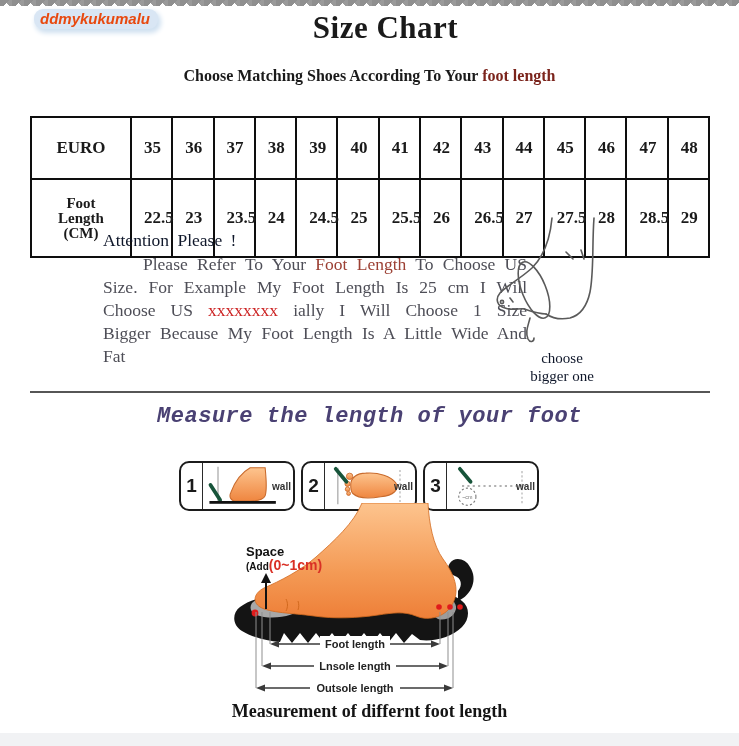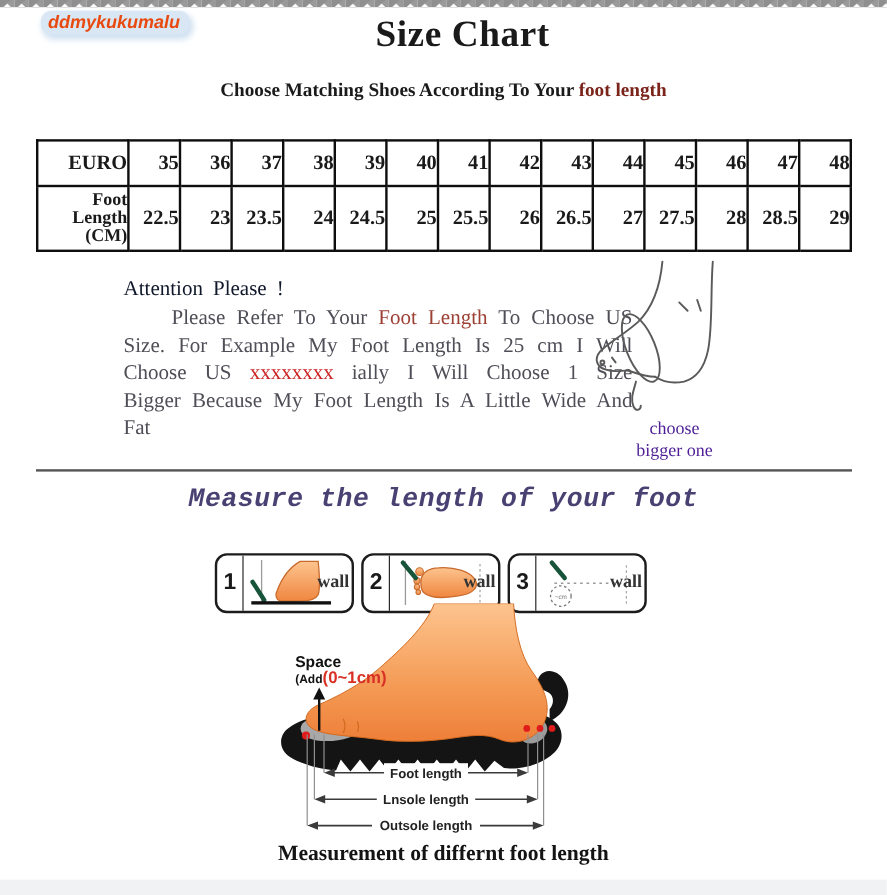--- a/index.html
+++ b/index.html
@@ -18,54 +18,54 @@
 
   .title{position:absolute;top:10px;left:0;width:100%;text-align:center;
     font-size:31px;font-weight:bold;letter-spacing:.5px;padding-left:16px;}
 
   .subtitle{position:absolute;top:67px;left:0;width:100%;text-align:center;
     font-size:16px;font-weight:bold;}
   .subtitle .hl{color:#7b241c;}
 
   table.size-table{position:absolute;top:116px;left:30px;width:680px;border-collapse:collapse;
     table-layout:fixed;}
-  table.size-table td{border:2.5px solid #0e0e0e;text-align:right;vertical-align:middle;
-    font-weight:bold;font-size:17px;padding:0;background:#fff;}
+  table.size-table td{border:2.5px solid #0e0e0e;text-align:center;vertical-align:middle;
+    font-weight:bold;font-size:17px;padding:12px;background:#fff;}
   td.row-head{width:74px;}
   tr.r1 td{height:36px;}
   tr.r2 td{height:52px;}
   .multi span{display:block;font-size:15px;line-height:15px;}
 
   .attention{position:absolute;left:103px;top:229px;width:424px;font-size:17.5px;
     line-height:23px;color:#4e4e57;text-align:justify;word-spacing:4px;}
   .attn-heading{color:#0f172a;display:block;text-align:left;}
   .attn-body{display:block;text-indent:40px;margin-top:1px;}
   .rdark{color:#9c4034;}
   .redx{color:#cc2222;}
 
   .foot-sketch{position:absolute;left:486px;top:214px;}
   .choose-caption{position:absolute;left:512px;top:349px;width:100px;text-align:center;
-    font-size:15px;line-height:18px;color:#4c1d95;}
+    font-size:15px;line-height:18px;color:#0f172a;}
   .choose-caption span{display:block;}
 
   .divider{position:absolute;top:391px;left:30px;width:680px;height:2px;background:#565656;}
 
   .measure-heading{position:absolute;top:404px;left:0;width:100%;text-align:center;
     font-family:Liberation Mono, monospace;font-weight:bold;font-style:italic;
     font-size:22px;color:#4a4173;letter-spacing:.5px;}
 
   .steps{position:absolute;left:179px;top:461px;display:flex;gap:6px;}
   .step{width:112px;height:46px;border:2.5px solid #1c1c1c;border-radius:10px;
     background:#fff;display:flex;align-items:stretch;position:relative;}
   .step-num{width:21px;display:flex;align-items:center;justify-content:center;
     font-weight:bold;font-size:19px;font-family:"Liberation Sans",sans-serif;
     border-right:1.5px solid #2a2a2a;}
   .step-art{flex:1;}
   .wall-label{position:absolute;right:2px;top:50%;transform:translateY(-50%);
-    font-size:15px;font-weight:bold;font-family:Liberation Serif, serif;color:#333;}
+    font-size:10px;font-weight:bold;font-family:Liberation Sans, sans-serif;color:#333;}
 
   .big-foot{position:absolute;left:222px;top:503px;}
   .space-label{position:absolute;left:246px;top:545px;line-height:13px;
     font-family:"Liberation Sans",sans-serif;}
   .space-word{display:block;font-size:13px;font-weight:bold;color:#111;}
   .space-add{font-size:10px;font-weight:bold;color:#111;}
   .space-range{font-size:14px;font-weight:bold;color:#d93025;}
 
   .arrows-svg{position:absolute;left:222px;top:610px;}
 

